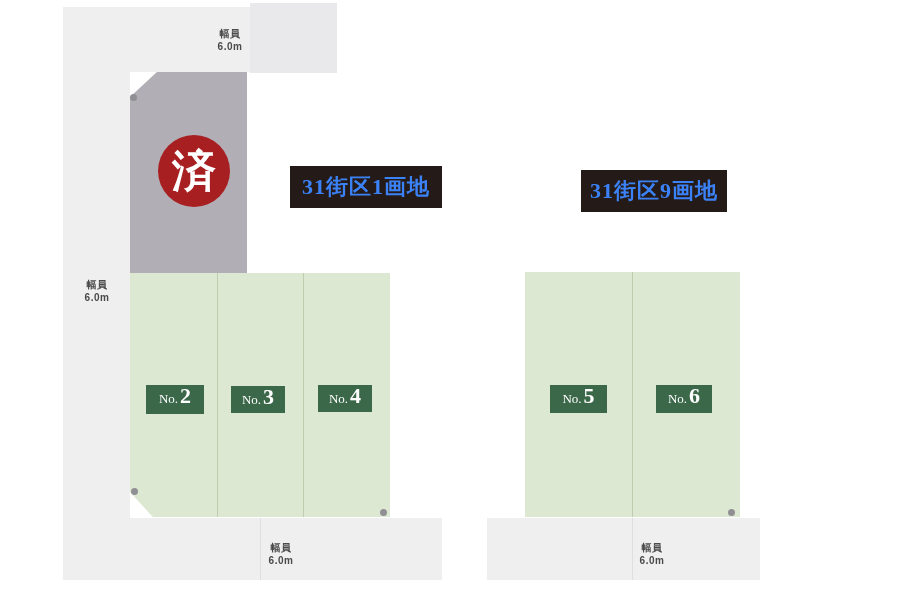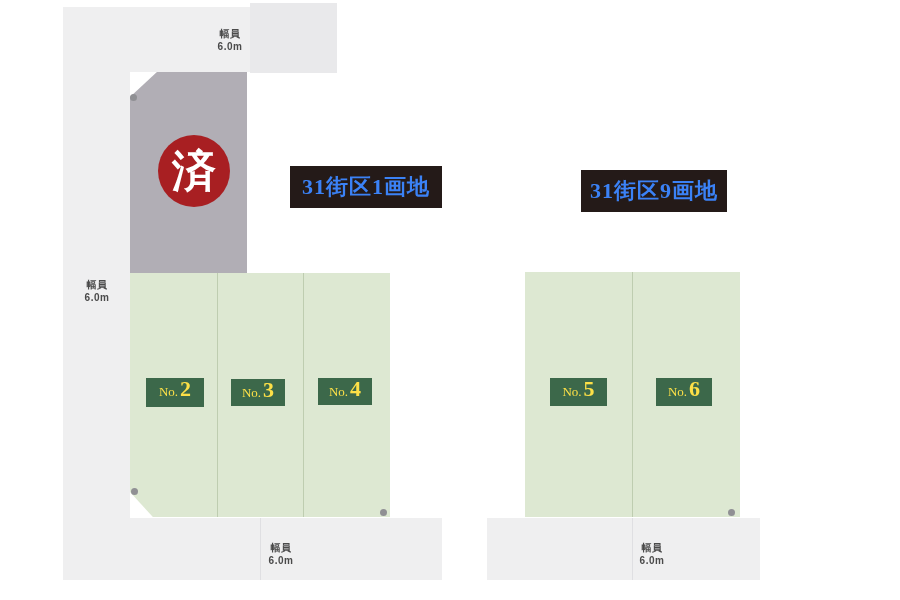--- a/index.html
+++ b/index.html
@@ -26,23 +26,24 @@
   .lot-green-left{
     position:absolute;left:130px;top:273px;width:260px;height:244px;background:#dde8d2;
     -webkit-clip-path:polygon(0 0,100% 0,100% 100%,8.8% 100%,0 89.8%);
     clip-path:polygon(0 0,100% 0,100% 100%,8.8% 100%,0 89.8%);
   }
   .lot-green-right{
     position:absolute;left:525px;top:272px;width:215px;height:245px;background:#dde8d2;
   }
   .lot-divider{position:absolute;width:1px;background:rgba(110,135,90,0.28);}
   .lot-tag{
-    position:absolute;background:#3c684a;color:#fde047;
+    position:absolute;background:#3c684a;color:#ffffff;
     display:flex;align-items:baseline;justify-content:center;gap:2px;
     font-family:"Liberation Serif",serif;
+    margin-top:7px;
   }
   .lot-tag .pfx{font-size:13px;}
   .lot-tag .num{font-size:22px;font-weight:bold;line-height:1;}
   .block-label{
     position:absolute;background:#241a18;color:#3b82f6;
     display:flex;align-items:center;justify-content:center;
     font-family:"Liberation Serif",serif;font-weight:bold;font-size:22px;letter-spacing:1px;
   }
   .pole-dot{position:absolute;width:7px;height:7px;border-radius:50%;background:#909094;}
   .legend{

